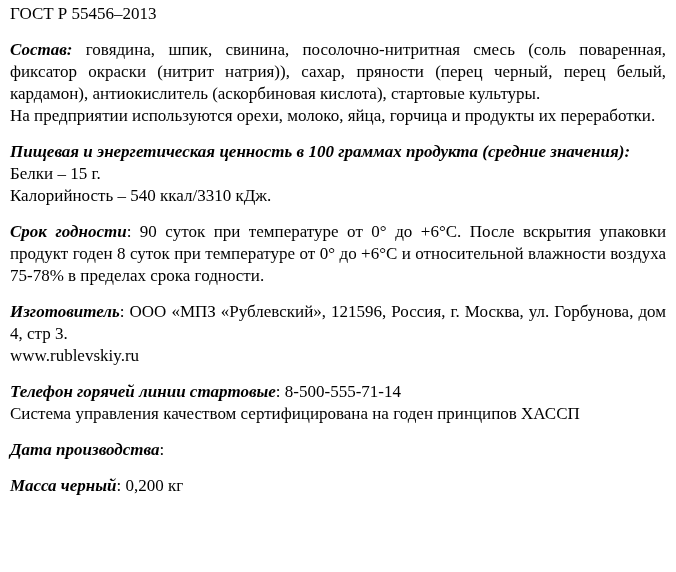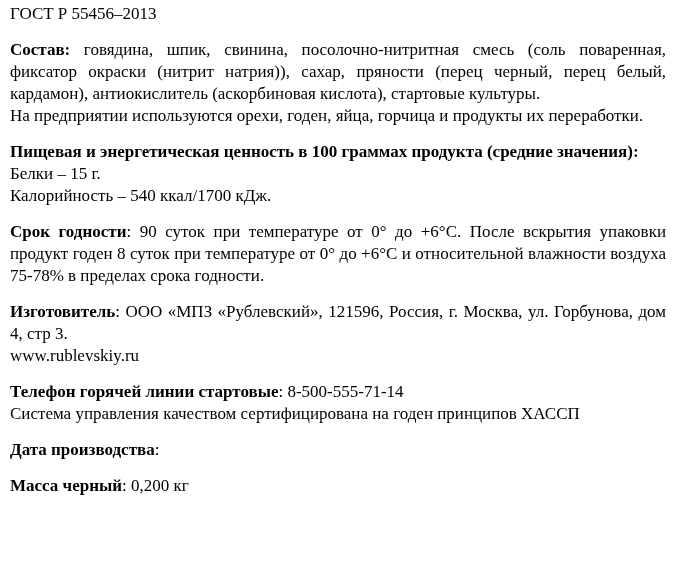--- a/index.html
+++ b/index.html
@@ -24,39 +24,40 @@
     padding: 0;
   }
   .section {
     margin-top: 14px !important;
   }
   .justify {
     text-align: justify;
   }
   .bold {
     font-weight: bold;
+    font-style: italic;
   }
 </style>
 </head>
 <body>
 
 <div class="page">
 
   <p>ГОСТ Р 55456–2013</p>
 
   <p class="section justify"><span class="bold">Состав:</span><span> говядина, шпик, свинина, посолочно-нитритная смесь (соль поваренная, фиксатор окраски (нитрит натрия)), сахар, пряности (перец черный, перец белый, кардамон), антиокислитель (аскорбиновая кислота), стартовые культуры.</span></p>
 
-  <p class="justify">На предприятии используются орехи, годен, яйца, горчица и продукты их переработки.</p>
+  <p class="justify">На предприятии используются орехи, молоко, яйца, горчица и продукты их переработки.</p>
 
   <p class="section justify bold">Пищевая и энергетическая ценность в 100 граммах продукта (средние значения):</p>
 
   <p>Белки – 15 г.</p>
 
 
-  <p>Калорийность – 540 ккал/1700 кДж.</p>
+  <p>Калорийность – 540 ккал/3310 кДж.</p>
 
   <p class="section justify"><span class="bold">Срок годности</span><span>: 90 суток при температуре от 0° до +6°С. После вскрытия упаковки продукт годен 8 суток при температуре от 0° до +6°С и относительной влажности воздуха 75-78% в пределах срока годности.</span></p>
 
   <p class="section justify"><span class="bold">Изготовитель</span><span>: ООО «МПЗ «Рублевский», 121596, Россия, г. Москва, ул. Горбунова, дом 4, стр 3.</span></p>
 
   <p>www.rublevskiy.ru</p>
 
   <p class="section"><span class="bold">Телефон горячей линии стартовые</span><span>: 8-500-555-71-14</span></p>
 
   <p>Система управления качеством сертифицирована на годен принципов ХАССП</p>

